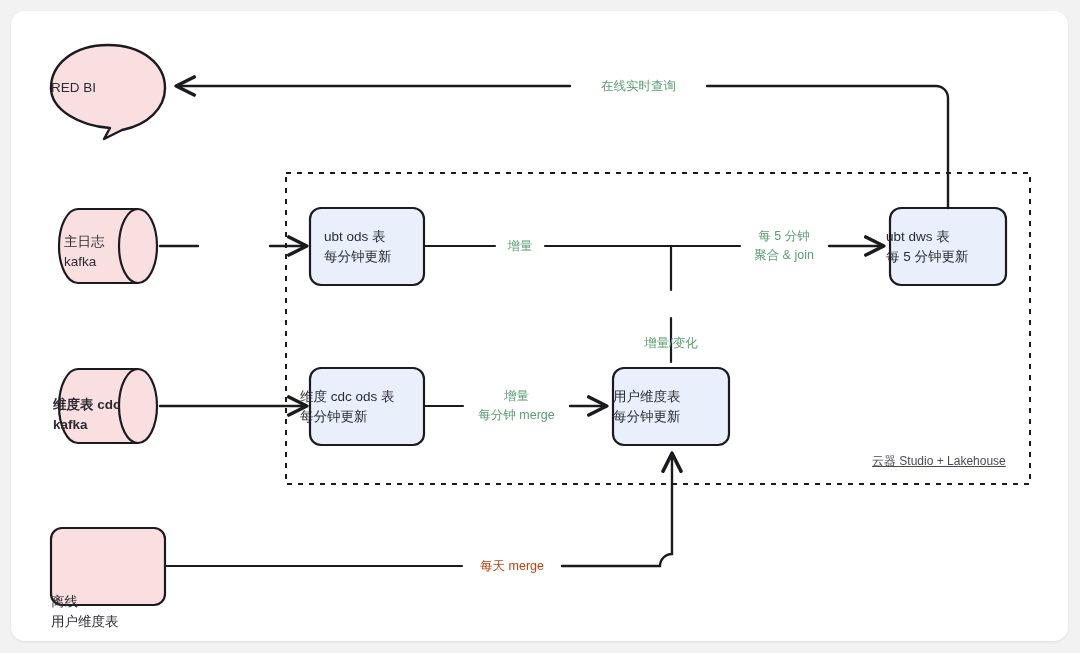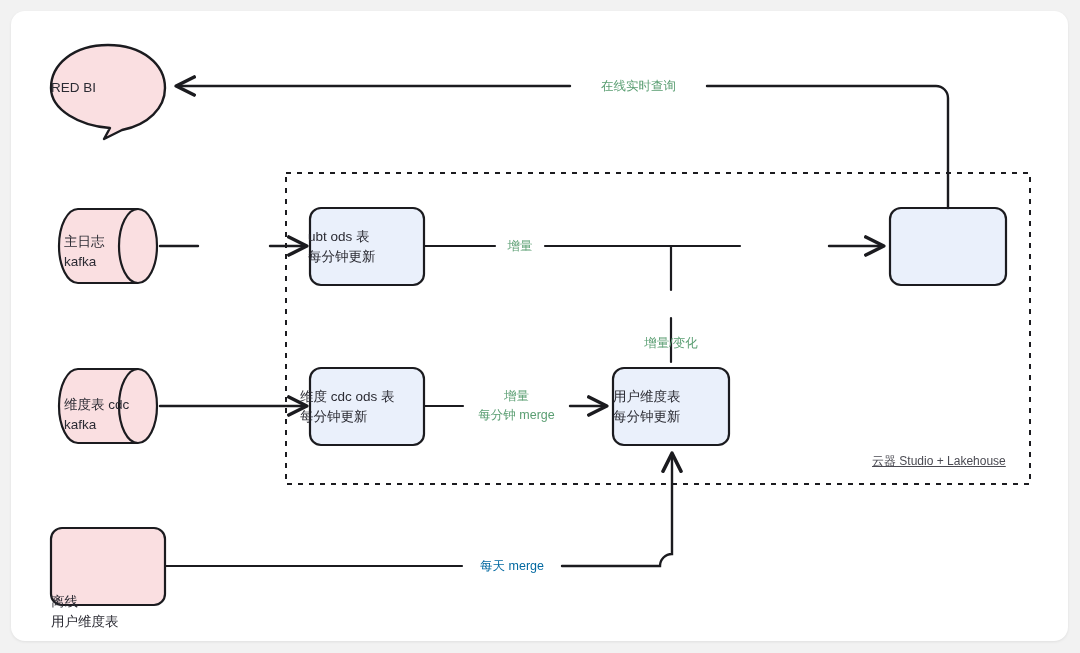--- a/index.html
+++ b/index.html
@@ -56,21 +56,21 @@
     flex-direction: column;
     align-items: center;
     justify-content: center;
     text-align: left;
     font-size: 12.5px;
     line-height: 1.5;
     white-space: nowrap;
   }
   .edge-label.green  { color: #5a9e72; }
   .edge-label.blue   { color: #7b8fc4; }
-  .edge-label.dark   { color: #0369a1; }
+  .edge-label.dark   { color: #c2410c; }
   .zone-label {
     position: absolute;
     font-size: 12px;
     color: #4a4a52;
     white-space: nowrap;
     text-decoration: underline;
   }
 </style>
 </head>
 <body>
@@ -159,55 +159,63 @@
 
   <div class="node-label" style="left:51px;  top:62px;  width:114px; height:52px;">
     <span>RED BI</span>
   </div>
 
   <div class="node-label" style="left:64px;  top:209px; width:94px;  height:86px;">
     <span>主日志</span>
     <span>kafka</span>
   </div>
 
-  <div class="node-label" style="left:64px;  top:369px; width:100px; height:91px;">
+  <div class="node-label" style="left:53px;  top:369px; width:100px; height:91px;font-weight:bold;">
     <span>维度表 cdc</span>
     <span>kafka</span>
   </div>
 
   <div class="node-label" style="left:51px;  top:528px; width:114px; height:77px;margin-top:45px;">
     <span>离线</span>
     <span>用户维度表</span>
   </div>
 
-  <div class="node-label" style="left:308px; top:208px; width:114px; height:77px;">
+  <div class="node-label" style="left:324px; top:208px; width:114px; height:77px;">
     <span>ubt ods 表</span>
     <span>每分钟更新</span>
   </div>
 
   <div class="node-label" style="left:300px; top:368px; width:134px; height:77px;">
     <span>维度 cdc ods 表</span>
     <span>每分钟更新</span>
   </div>
 
   <div class="node-label" style="left:613px; top:368px; width:116px; height:77px;">
     <span>用户维度表</span>
     <span>每分钟更新</span>
   </div>
 
+  <div class="node-label" style="left:886px; top:208px; width:124px; height:77px;">
+    <span>ubt dws 表</span>
+    <span>每 5 分钟更新</span>
+  </div>
 
   <div class="edge-label green" style="left:570px; top:75px; width:137px; height:22px;">
     <span>在线实时查询</span>
   </div>
 
 
   <div class="edge-label green" style="left:495px; top:235px; width:50px; height:22px;">
     <span>增量</span>
   </div>
 
+  <div class="edge-label green" style="left:739px; top:224px; width:90px; height:44px;">
+    <span>每 5 分钟</span>
+    <span>聚合 &amp; join</span>
+  </div>
 
   <div class="edge-label green" style="left:627px; top:294px; width:88px; height:22px;margin-top:38px;">
     <span>增量/变化</span>
   </div>
 
   <div class="edge-label green" style="left:463px; top:384px; width:107px; height:44px;">
     <span>增量</span>
     <span>每分钟 merge</span>
   </div>
 

